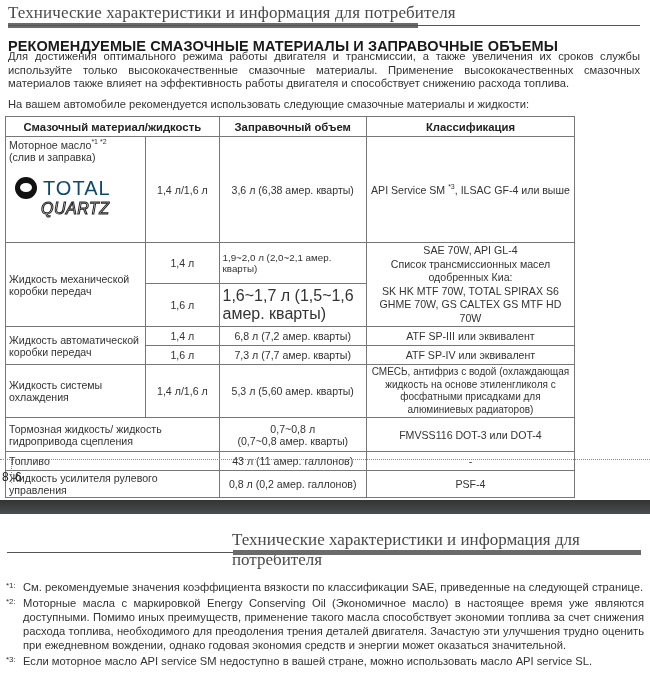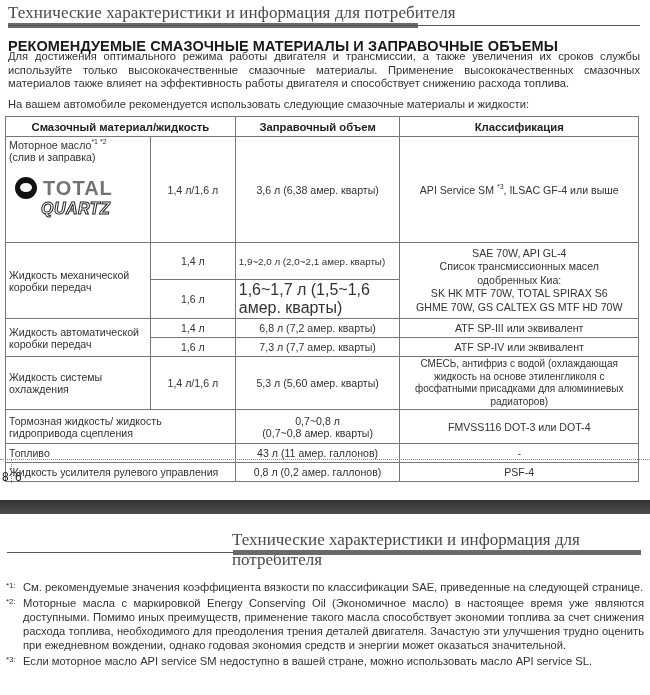--- a/index.html
+++ b/index.html
@@ -26,40 +26,40 @@
   }
   .intro {
     position: absolute; left: 8px; top: 50px; width: 632px;
     font-size: 11.2px; line-height: 13.5px; color: #333; text-align: justify;
   }
   .intro2 {
     position: absolute; left: 8px; top: 98px;
     font-size: 11.2px; color: #333;
   }
   table.lube {
-    position: absolute; left: 5px; top: 116px; width: 634px;
+    position: absolute; left: 5px; top: 116px; width: 570px;
     border-collapse: collapse; font-size: 10.6px; color: #333; padding-left: 36px;
   }
   table.lube td, table.lube th {
     border: 1px solid #777; padding: 1px 3px; vertical-align: middle;
   }
   table.lube th { font-weight: bold; font-size: 11.3px; height: 20px; color: #222; }
   .c { text-align: center; }
   .l { text-align: left; }
   .logo { margin-top: 14px; margin-left: 6px; width: 110px; }
   .logo-row { display: flex; align-items: center; }
   .logo-mark {
     width: 22px; height: 22px; border-radius: 50%; background: #111; position: relative; margin-right: 6px;
   }
   .logo-mark::after {
     content: ""; position: absolute; left: 5px; top: 6px; width: 12px; height: 9px; border-radius: 50%; background: #fff;
   }
-  .logo-total { font-size: 20px; font-weight: bold; letter-spacing: 1px; color: #737373; text-align: center; }
+  .logo-total { font-size: 20px; font-weight: normal; letter-spacing: 1px; color: #0c4a6e; text-align: center; }
   .logo-quartz {
-    font-size: 16px; font-weight: bold; font-style: italic; color: #fff; margin-left: 26px;
+    font-size: 16px; font-weight: normal; font-style: italic; color: #fff; margin-left: 26px;
     -webkit-text-stroke: 1px #222; letter-spacing: 0.5px;
   }
   .sup { font-size: 7px; vertical-align: super; }
   .page-sep {
     position: absolute; left: 0; top: 459px; width: 650px; border-top: 1px dotted #888;
   }
   .page-vsep {
     position: absolute; left: 11px; top: 459px; height: 24px; border-left: 1px dotted #888;
   }
   .page-num-a { position: absolute; left: 2px; top: 470px; font-size: 12px; color: #222; }

